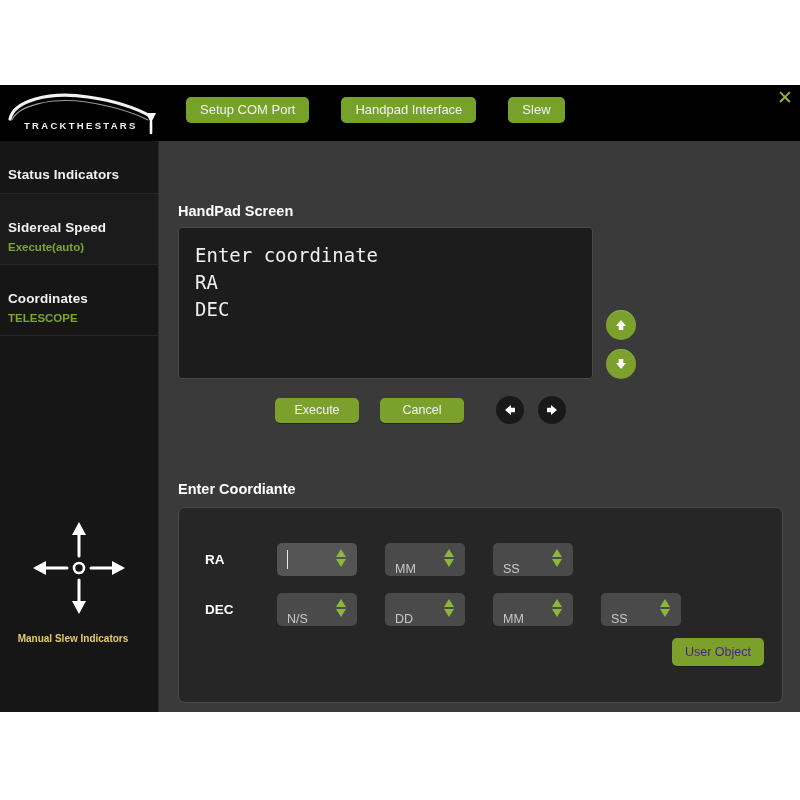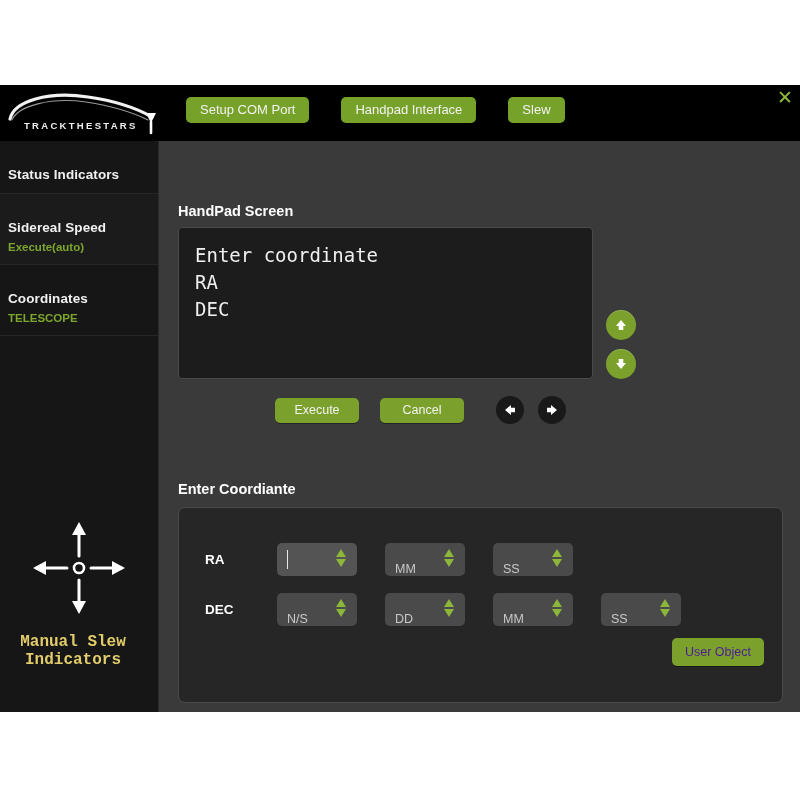--- a/index.html
+++ b/index.html
@@ -127,23 +127,22 @@
     justify-content: center;
   }
 
   .slewlabel {
     position: absolute;
     left: 0;
     top: 492px;
     width: 146px;
     text-align: center;
     color: #e2cc6a;
-    font-size: 16px;
+    font-size: 10px;
     font-weight: bold;
-    font-family: Liberation Mono, monospace;
   }
 
   
   .main {
     position: absolute;
     left: 159px;
     top: 56px;
     width: 641px;
     height: 571px;
     padding-left: 8px;

